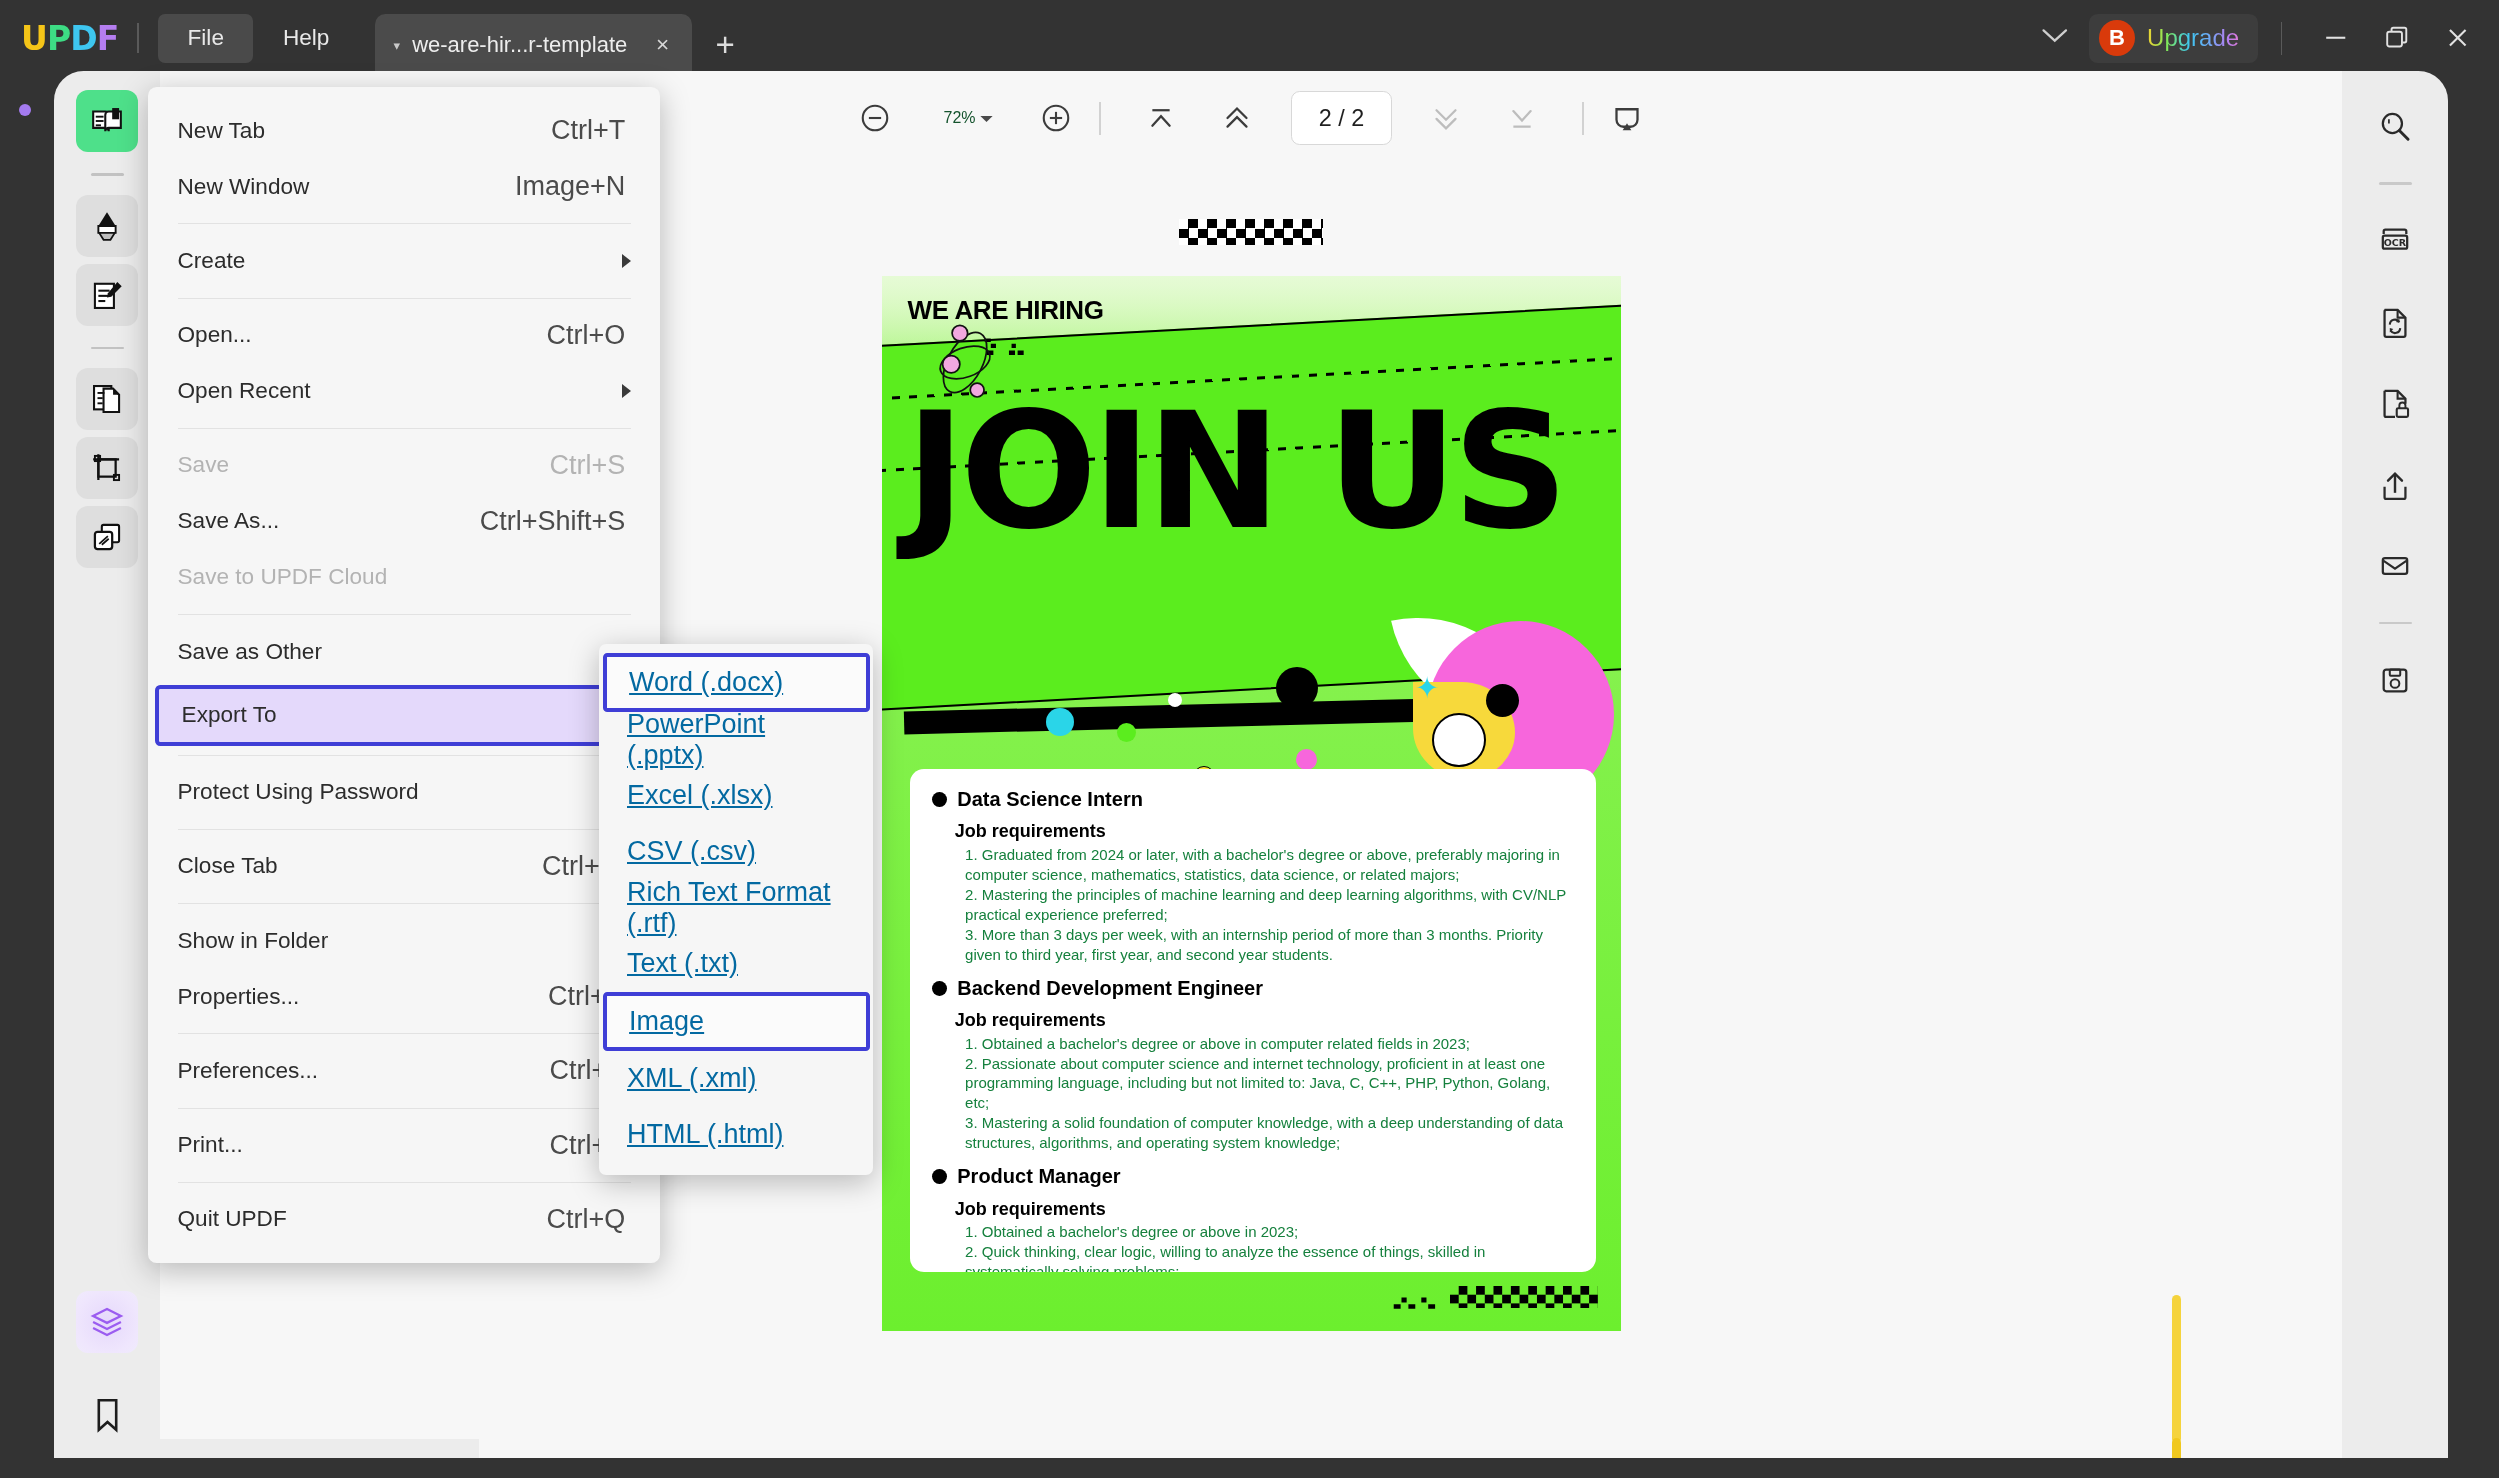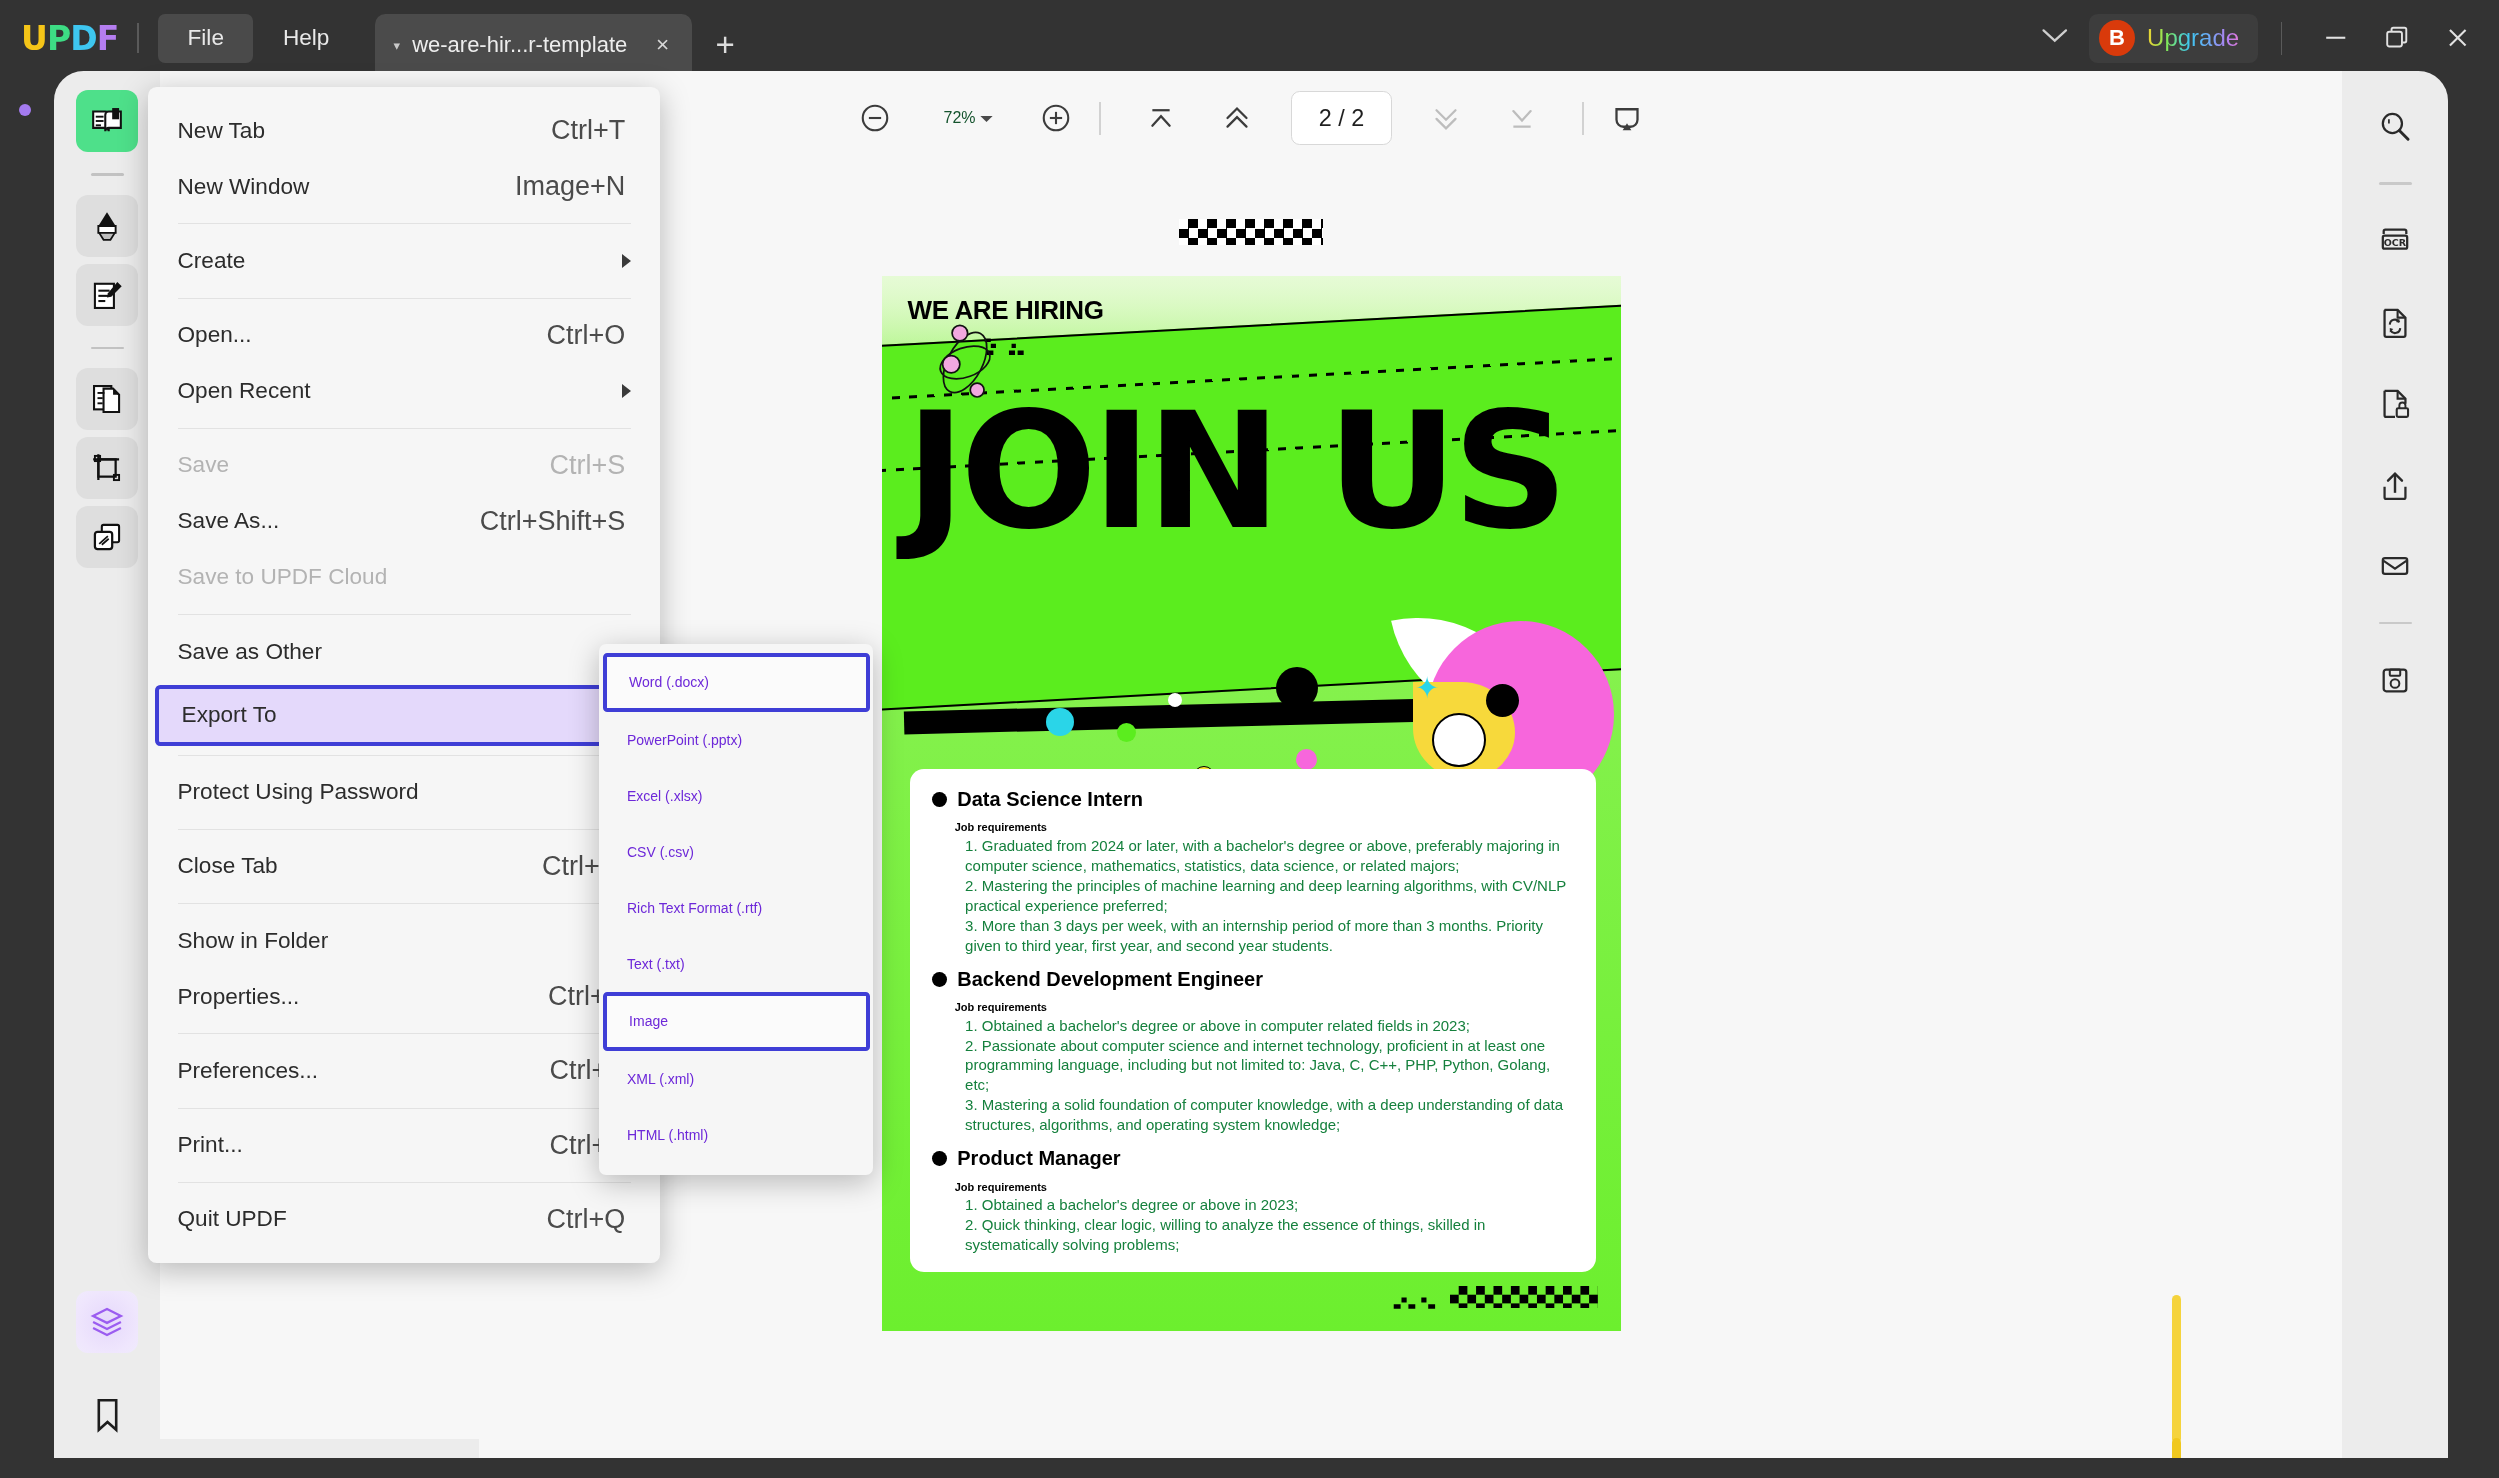--- a/index.html
+++ b/index.html
@@ -167,21 +167,21 @@
   .yellow-dot2 { position:absolute; left: 311px; top: 490px; width: 22.6px; height:22.6px; border-radius:50%; background:#f7e52f; border:1.7px solid #000;}
   .star { position:absolute; right: 181px; top: 395px; color:#2ad5e8; font-size: 29.5px; }
 
   .infocard {
     position:absolute; left: 28px; top: 493px; width: 686px; height: 503px;
     background:#fff; border-radius: 14px; padding: 19px 22.6px 0 22.6px; overflow:hidden;
   }
   .jobblock { margin-bottom: 12px; }
   .jobtitle { font-size: 20px; font-weight: 800; color:#000; display:flex; align-items:center; gap: 10.4px; font-family: "Liberation Sans", sans-serif; }
   .jobbullet { width: 14.8px; height: 14.8px; border-radius:50%; background:#000; flex: 0 0 auto; }
-  .reqhead { font-size: 11px; font-weight: 800; color:#000; margin: 10.4px 0 2.6px 22.6px; }
+  .reqhead { font-size: 18px; font-weight: 800; color:#000; margin: 10.4px 0 2.6px 22.6px; }
   .reqline { font-size: 15px; color:#15803d; margin-left: 33px; line-height: 1.33; }
   .bottom-checker {
     position:absolute; right: 22.6px; bottom: 22.6px; width: 148px; height: 22.6px;
     background: repeating-conic-gradient(#000 0% 25%, transparent 0% 50%) 0 0 / 17.4px 17.4px;
   }
   .bottom-arrows { position:absolute; right: 179px; bottom: 21px; display:flex; gap:8.7px; }
 
   
   .filemenu {
     position:absolute; left: 148px; top: 87px; width: 512px;
@@ -202,21 +202,21 @@
   .mi.exportto {
     background:#e4d9fb; border: 4.3px solid #3f3ed6; border-radius: 5.2px;
     margin: 5.2px 7px; height: 61px; padding: 0 22.6px 0 22.6px;
   }
 
   .submenu {
     position:absolute; left: 599px; top: 644px; width: 274px;
     background:#f6f6f6; border-radius: 7px; box-shadow: 0 7px 29.5px rgba(0,0,0,0.26);
     padding: 8.7px 0 12px 0; z-index: 60;
   }
-  .smi { height: 56px; display:flex; align-items:center; padding: 0 28px; font-size: 14px; color:#6d28d9; }
+  .smi { height: 56px; display:flex; align-items:center; padding: 0 28px; font-size: 27px; color:#0369a1;text-decoration:underline; }
   .smi.hl { border: 4.3px solid #3f3ed6; border-radius: 4.3px; background:#fbfbfb; margin: 0 3.5px; height: 59px; padding: 0 22.6px; }
 
   
   .vscroll { position:absolute; right: 161px; top: 1224px; width: 8.7px; height: 148px; background:#f5d33c; border-radius: 5.2px; }
   .vscroll2 { position:absolute; right: 161px; top: 1367px; width: 8.7px; height: 40px; background:#f0c81e; border-radius: 5.2px; }
   .bottom-strip { position:absolute; left: 0; bottom: 0; width: 2500px; height: 21px; background:#333333; }
   .left-strip-white { position:absolute; left: 54px; bottom: 21px; width: 425px; height: 19px; background:#ececec; }
 </style>
 </head>
 <body>

